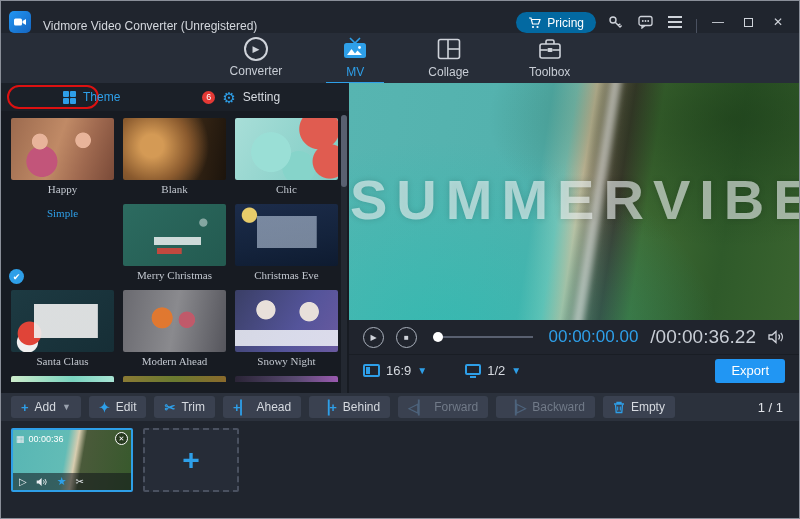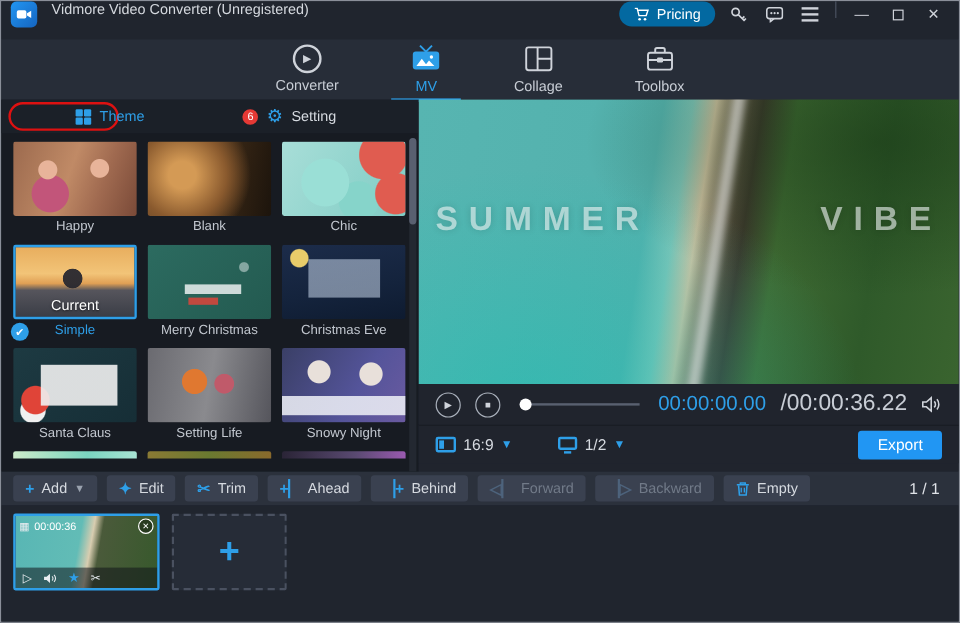--- a/index.html
+++ b/index.html
@@ -1,20 +1,20 @@
 <!DOCTYPE html>
 <html><head>
 <meta charset="utf-8">
 <style>
   * { margin:0; padding:0; box-sizing:border-box; }
   body { font-family:"Liberation Sans", sans-serif; background:#e8e8e8; }
   .window { width:800px; height:519px; background:#272d38; border:1px solid #8a8f99; position:relative; overflow:hidden; }
 
   
-  .titlebar { height:32px; background:#20252e; display:flex; align-items:flex-start; padding:0 10px 0 8px; gap:8px; }
+  .titlebar { height:32px; background:#20252e; display:flex; align-items:flex-end; padding:0 10px 0 8px; gap:8px; }
   .appicon { width:22px; height:22px; border-radius:5px; background:linear-gradient(135deg,#2196f3,#1565c0); display:flex; align-items:center; justify-content:center; color:#fff; font-size:11px; }
   .apptitle { color:#d4d8de; font-size:12px; margin-left:4px; }
   .titlebar .spacer { flex:1; }
   .pricing { background:#0369a1; color:#fff; font-size:12px; height:21px; border-radius:11px; display:flex; align-items:center; gap:6px; padding:0 12px; cursor:pointer; }
   .tbicon { width:22px; height:22px; display:flex; align-items:center; justify-content:center; color:#cfd3da; cursor:pointer; }
   .hamburger { display:flex; flex-direction:column; gap:3px; }
   .hamburger i { width:14px; height:2px; background:#cfd3da; }
   .tb-sep { width:1px; height:14px; background:#4a5160; margin:0 2px; }
   .winbtn { width:22px; height:22px; display:flex; align-items:center; justify-content:center; color:#cfd3da; font-size:12px; cursor:pointer; }
   .maxbox { width:9px; height:9px; border:1px solid #cfd3da; }
@@ -35,21 +35,21 @@
   .ptab.active { color:#2e9fe8; }
   .theme-annotation { position:absolute; left:6px; top:2px; width:92px; height:24px; border:2px solid #d11; border-radius:13px; pointer-events:none; }
   .grid4 { width:13px; height:13px; display:grid; grid-template-columns:6px 6px; grid-template-rows:6px 6px; gap:1px; }
   .grid4 i { background:#2e9fe8; border-radius:1px; }
   .badge { min-width:13px; height:13px; border-radius:7px; background:#e53935; color:#fff; font-size:9px; display:flex; align-items:center; justify-content:center; padding:0 3px; }
   .gear { color:#2e9fe8; font-size:15px; line-height:1; }
 
   
   .themes { flex:1; overflow:hidden; padding:7px 10px 0 10px; position:relative; }
   .trow { display:flex; gap:9px; margin-bottom:9px; }
-  .tcell { width:103px; position:relative; cursor:pointer; }
+  .tcell { width:103px; position:relative; cursor:pointer;font-family:Liberation Serif, serif; }
   .thumb { width:103px; height:62px; border-radius:2px; position:relative; overflow:hidden; }
   .tname { text-align:center; font-size:11px; color:#c2c7cf; margin-top:3px; white-space:nowrap; }
   .tcell.sel .thumb { border:2px solid #2e9fe8; }
   .tcell.sel .tname { color:#2e9fe8; }
   .cur-overlay { position:absolute; bottom:3px; left:0; right:0; text-align:center; color:#fff; font-size:12px; text-shadow:0 1px 2px rgba(0,0,0,.7); }
   .chk { position:absolute; left:-2px; bottom:-3px; width:15px; height:15px; border-radius:50%; background:#2e9fe8; color:#fff; font-size:9px; display:flex; align-items:center; justify-content:center; }
   
   .t0 { background:radial-gradient(circle at 28% 38%, #e8b49a 0 9%, transparent 10%), radial-gradient(circle at 70% 36%, #e8b49a 0 9%, transparent 10%), radial-gradient(circle at 30% 70%, #c2557a 0 18%, transparent 19%), linear-gradient(110deg,#9c6a4e,#c08a66 45%,#a06a50 70%,#7a4a38); }
   .t1 { background:radial-gradient(circle at 28% 45%, #d49a55 0 14%, #8a5a2e 45%, transparent 70%), linear-gradient(100deg,#6b4a2a,#3a2816 60%,#1c140c); }
   .t2 { background:radial-gradient(circle at 82% 18%, #e05c50 0 20%, transparent 21%), radial-gradient(circle at 92% 70%, #e05c50 0 16%, transparent 17%), radial-gradient(circle at 35% 55%, #9adfd6 0 26%, transparent 27%), radial-gradient(circle at 62% 80%, #86d4ca 0 20%, transparent 21%), linear-gradient(120deg,#a8ded8,#7fccc4); }
@@ -68,21 +68,21 @@
   .vscroll i { display:block; width:6px; height:72px; background:#596070; border-radius:3px; }
 
   
   .right { width:452px; display:flex; flex-direction:column; background:#20242d; }
   .screen { height:237px; position:relative; overflow:hidden;
     background:
       radial-gradient(ellipse at 20% 110%, rgba(28,190,178,.55), transparent 55%),
       radial-gradient(ellipse at 85% 15%, rgba(20,50,18,.5), transparent 45%),
       linear-gradient(99deg,#57b5b1 0%, #53b1ad 42%, #7cc4b8 47%, #cfc2a2 51%, #5f5644 55%, #3c382c 59%, #3f6b33 65%, #2f5a2a 82%, #3a642f 100%); }
   .surf { position:absolute; top:-10px; left:54%; width:10px; height:260px; background:rgba(255,255,255,.55); transform:rotate(9deg); filter:blur(3px); }
-  .wm { position:absolute; top:84px; left:14px; right:14px; display:flex; justify-content:space-between; color:rgba(242,246,246,.6); font-size:28px; font-weight:bold; letter-spacing:9px; text-shadow:0 0 6px rgba(0,0,0,.15); }
+  .wm { position:absolute; top:84px; left:1px; right:14px; display:flex; justify-content:space-between; color:rgba(242,246,246,.6); font-size:56px; font-weight:bold; letter-spacing:9px; text-shadow:0 0 6px rgba(0,0,0,.15); }
   .transport { height:34px; display:flex; align-items:center; gap:12px; padding:0 14px; background:#20242d; }
   .cbtn { width:21px; height:21px; border:1px solid #aab1bc; border-radius:50%; color:#cfd3da; display:flex; align-items:center; justify-content:center; font-size:8px; cursor:pointer; flex:none; }
   .seek { flex:1; height:2px; background:#596070; position:relative; margin:0 4px; cursor:pointer; }
   .seek i { position:absolute; left:0; top:-4px; width:10px; height:10px; border-radius:50%; background:#fff; }
   .tcur { color:#2e9fe8; font-size:17px; }
   .ttot { color:#c8cdd5; font-size:19px; }
   .spk { color:#cfd3da; }
   .opts { height:32px; display:flex; align-items:center; gap:8px; padding:0 14px; background:#20242d; border-top:1px solid #191d24; }
   .optgrp { display:flex; align-items:center; gap:6px; color:#d6dae0; font-size:13px; cursor:pointer; }
   .caret { color:#2e9fe8; font-size:10px; }
@@ -244,43 +244,40 @@
             <div class="thumb t1"></div>
             <div class="tname">Blank</div>
           </div>
           <div class="tcell">
             <div class="thumb t2"></div>
             <div class="tname">Chic</div>
           </div>
         </div>
         <div class="trow">
           <div class="tcell sel">
-            <div class="thumb t3">
-              <div class="cur-overlay">Current</div>
-            </div>
             <div class="tname">Simple</div>
             <span class="chk">✔</span>
           </div>
           <div class="tcell">
             <div class="thumb t5"></div>
             <div class="tname">Merry Christmas</div>
           </div>
           <div class="tcell">
             <div class="thumb t4"></div>
             <div class="tname">Christmas Eve</div>
           </div>
         </div>
         <div class="trow">
           <div class="tcell">
             <div class="thumb t6"></div>
             <div class="tname">Santa Claus</div>
           </div>
           <div class="tcell">
             <div class="thumb t7"></div>
-            <div class="tname">Setting Life</div>
+            <div class="tname">Modern Ahead</div>
           </div>
           <div class="tcell">
             <div class="thumb t8"></div>
             <div class="tname">Snowy Night</div>
           </div>
         </div>
         <div class="partial">
           <div class="sliver s0"></div>
             <div class="sliver s1"></div>
             <div class="sliver s2"></div>

